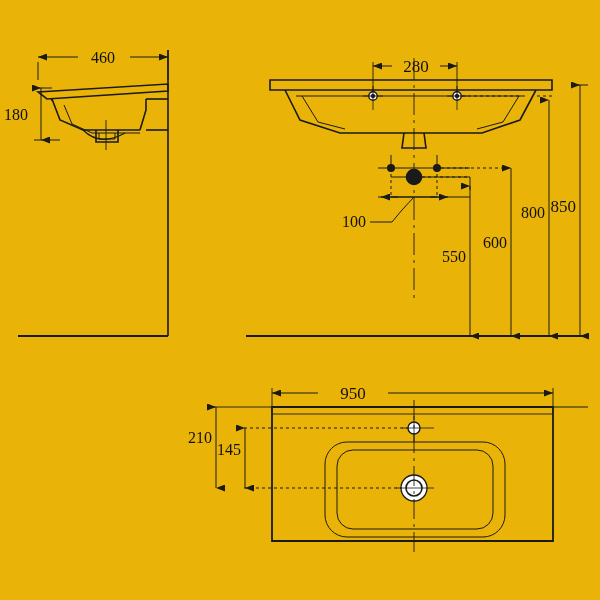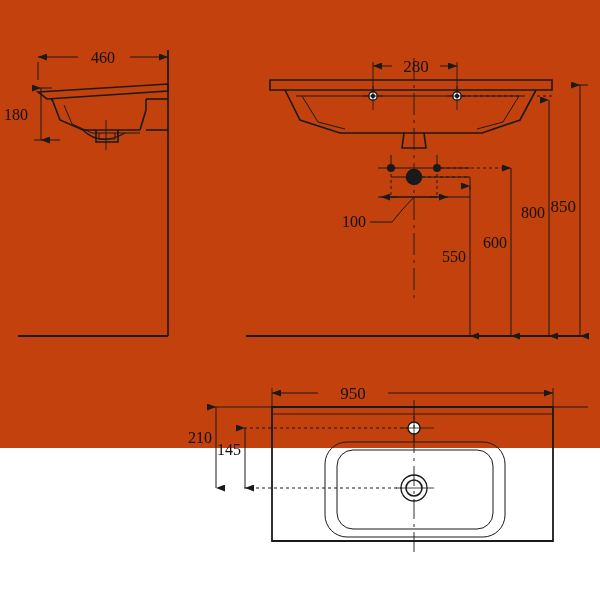--- a/index.html
+++ b/index.html
@@ -1,19 +1,19 @@
 <!DOCTYPE html>
 <html><head>
 <meta charset="utf-8">
 <title>Washbasin Technical Drawing</title>
 <style>
   html,body{margin:0;padding:0;background:#ffffff;}
   body{width:600px;height:600px;overflow:hidden;
        font-family:"Liberation Serif",serif;}
-  #sheet{position:relative;width:600px;height:448px;background:#c2410c;}
+  #sheet{position:relative;width:600px;height:600px;background:#eab308;}
   svg{display:block;}
   text{font-family:"Liberation Serif",serif;fill:#111111;}
 </style>
 </head>
 <body>
 
 <div id="sheet">
 <svg width="600" height="600" viewBox="0 0 600 600">
 
   <defs>

